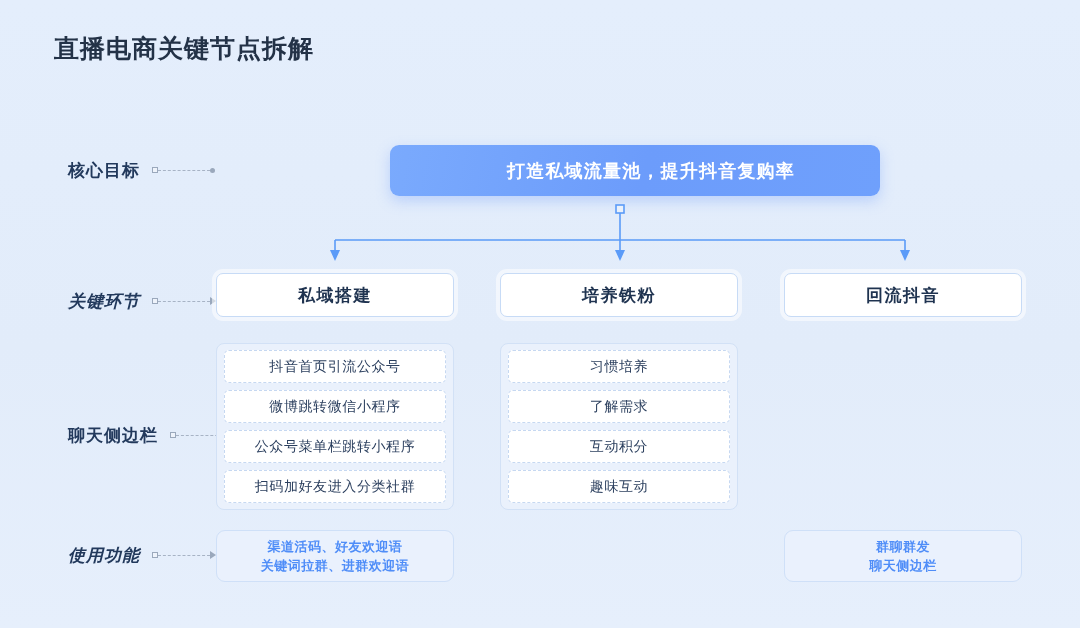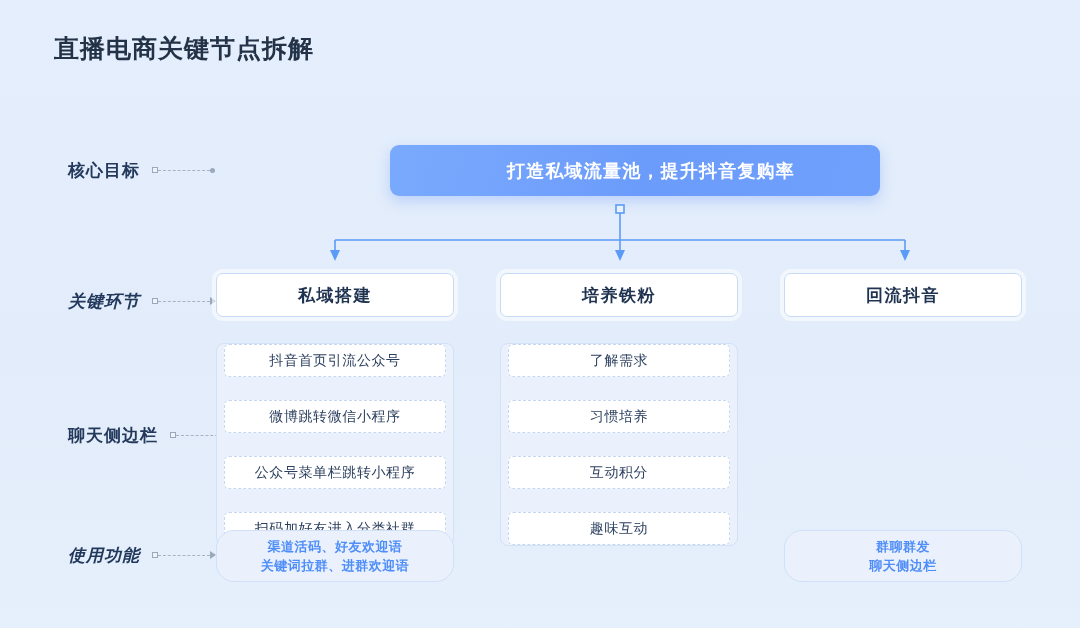--- a/index.html
+++ b/index.html
@@ -141,24 +141,24 @@
   }
 
   .ops-panel {
     position: absolute;
     top: 343px;
     width: 238px;
     box-sizing: border-box;
     background: #eaf1fc;
     border: 1px solid #d2e1f6;
     border-radius: 8px;
-    padding: 0 7px;
+    padding: 6px 7px;
     display: flex;
     flex-direction: column;
-    gap: 23px;
+    gap: 7px;
   }
   .ops-item {
     height: 33px;
     box-sizing: border-box;
     background: #ffffff;
     border: 1px dashed #c6d8f1;
     border-radius: 5px;
     display: flex;
     align-items: center;
     justify-content: center;
@@ -168,21 +168,21 @@
   }
 
   .func-box {
     position: absolute;
     top: 530px;
     width: 238px;
     height: 52px;
     box-sizing: border-box;
     background: #eaf1fd;
     border: 1px solid #cfe0f8;
-    border-radius: 18px;
+    border-radius: 9px;
     display: flex;
     flex-direction: column;
     align-items: center;
     justify-content: center;
     gap: 2px;
   }
   .func-line {
     font-size: 13px;
     font-weight: bold;
     color: #4f8df8;
@@ -250,22 +250,22 @@
     <div class="ops-item">公众号菜单栏跳转小程序</div>
     <div class="ops-item">扫码加好友进入分类社群</div>
   </div>
   <div class="func-box col-1">
     <div class="func-line">渠道活码、好友欢迎语</div>
     <div class="func-line">关键词拉群、进群欢迎语</div>
   </div>
 
   <div class="col-head col-2">培养铁粉</div>
   <div class="ops-panel col-2">
+    <div class="ops-item">习惯培养</div>
     <div class="ops-item">了解需求</div>
-    <div class="ops-item">习惯培养</div>
     <div class="ops-item">互动积分</div>
     <div class="ops-item">趣味互动</div>
   </div>
 
   <div class="col-head col-3">回流抖音</div>
   <div class="func-box col-3">
     <div class="func-line">群聊群发</div>
     <div class="func-line">聊天侧边栏</div>
   </div>
 

